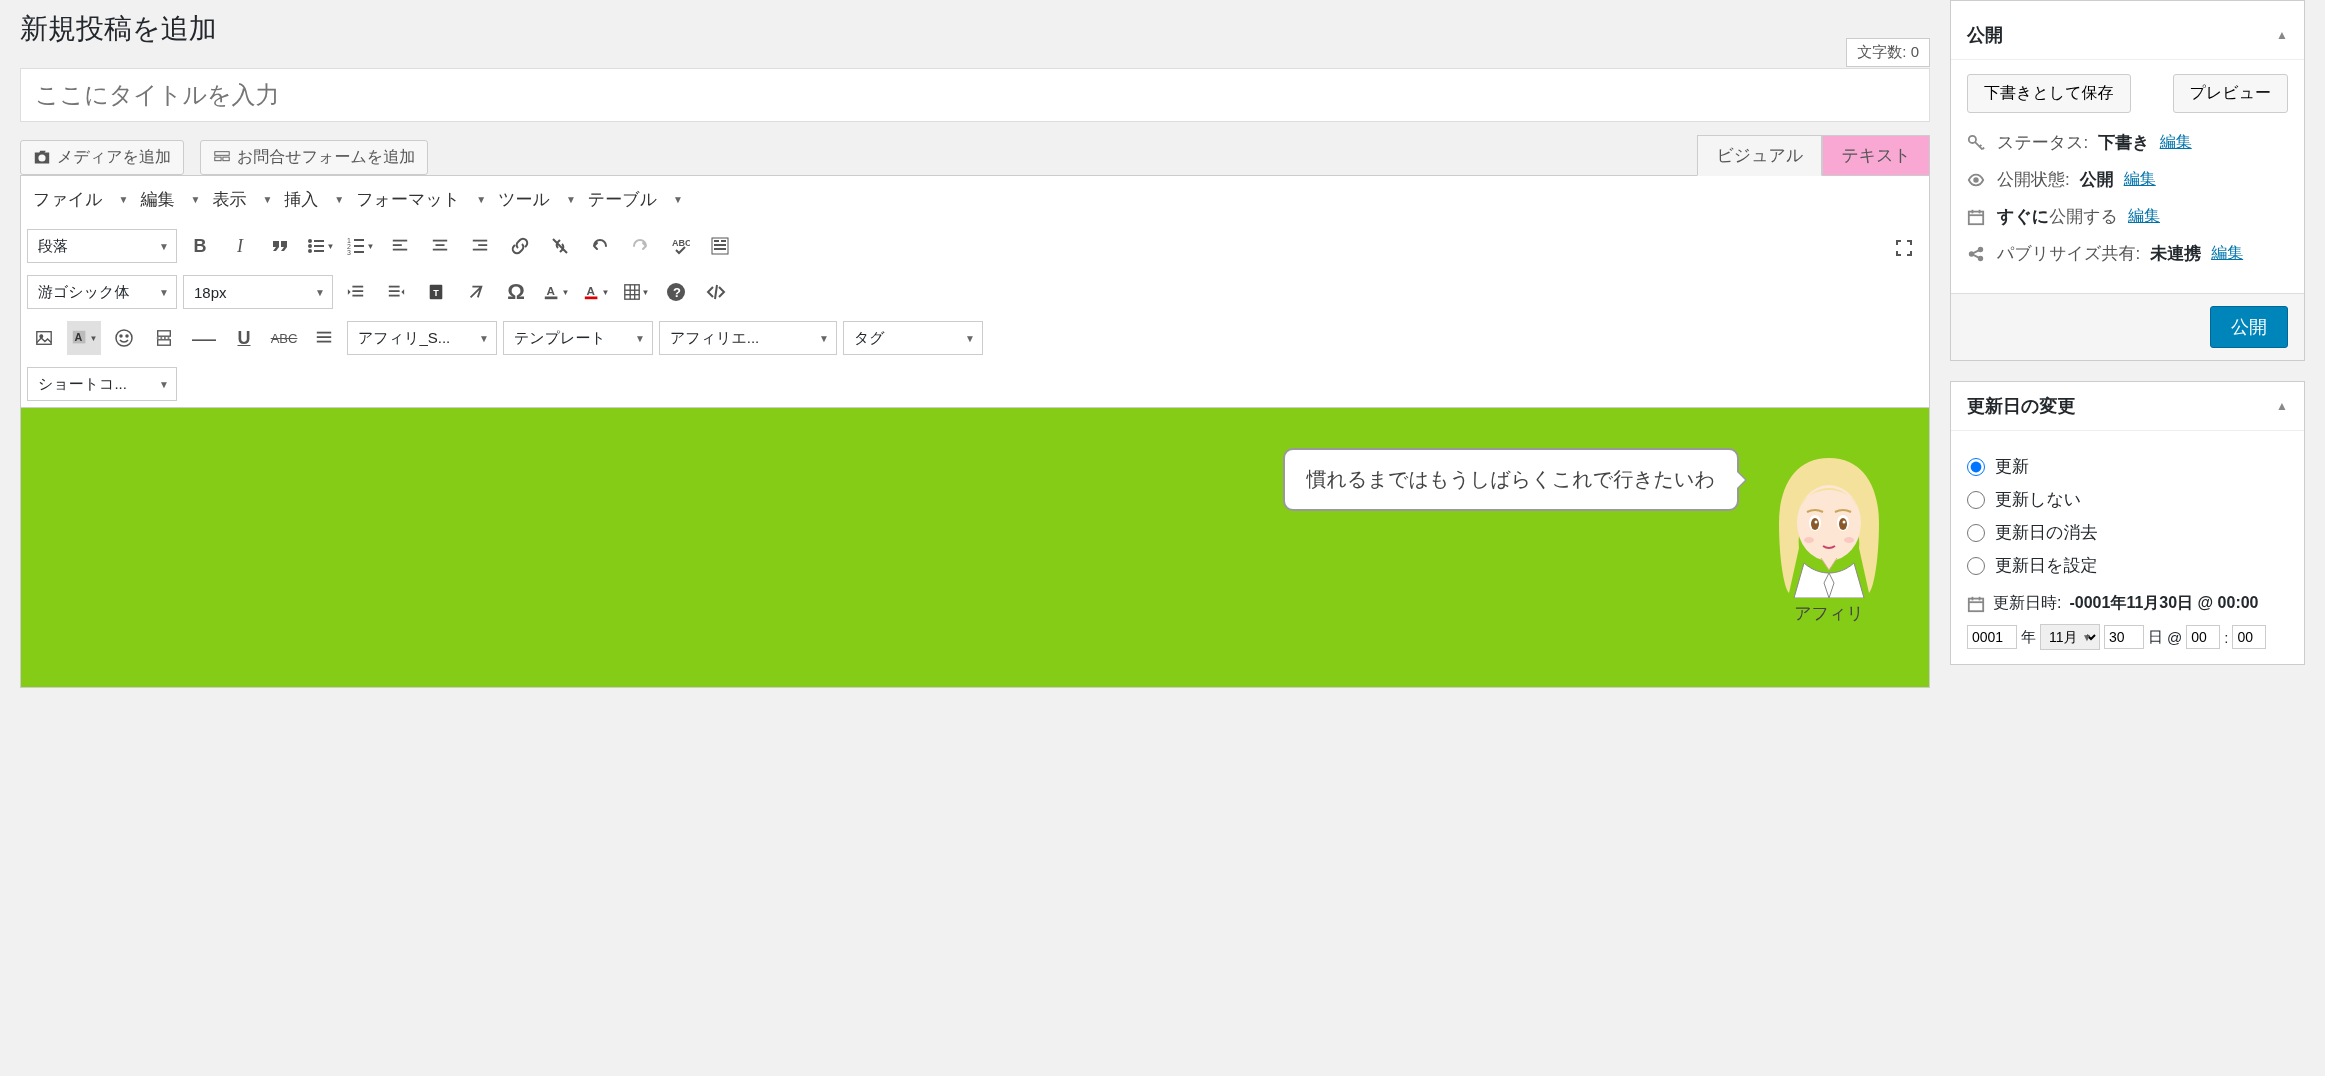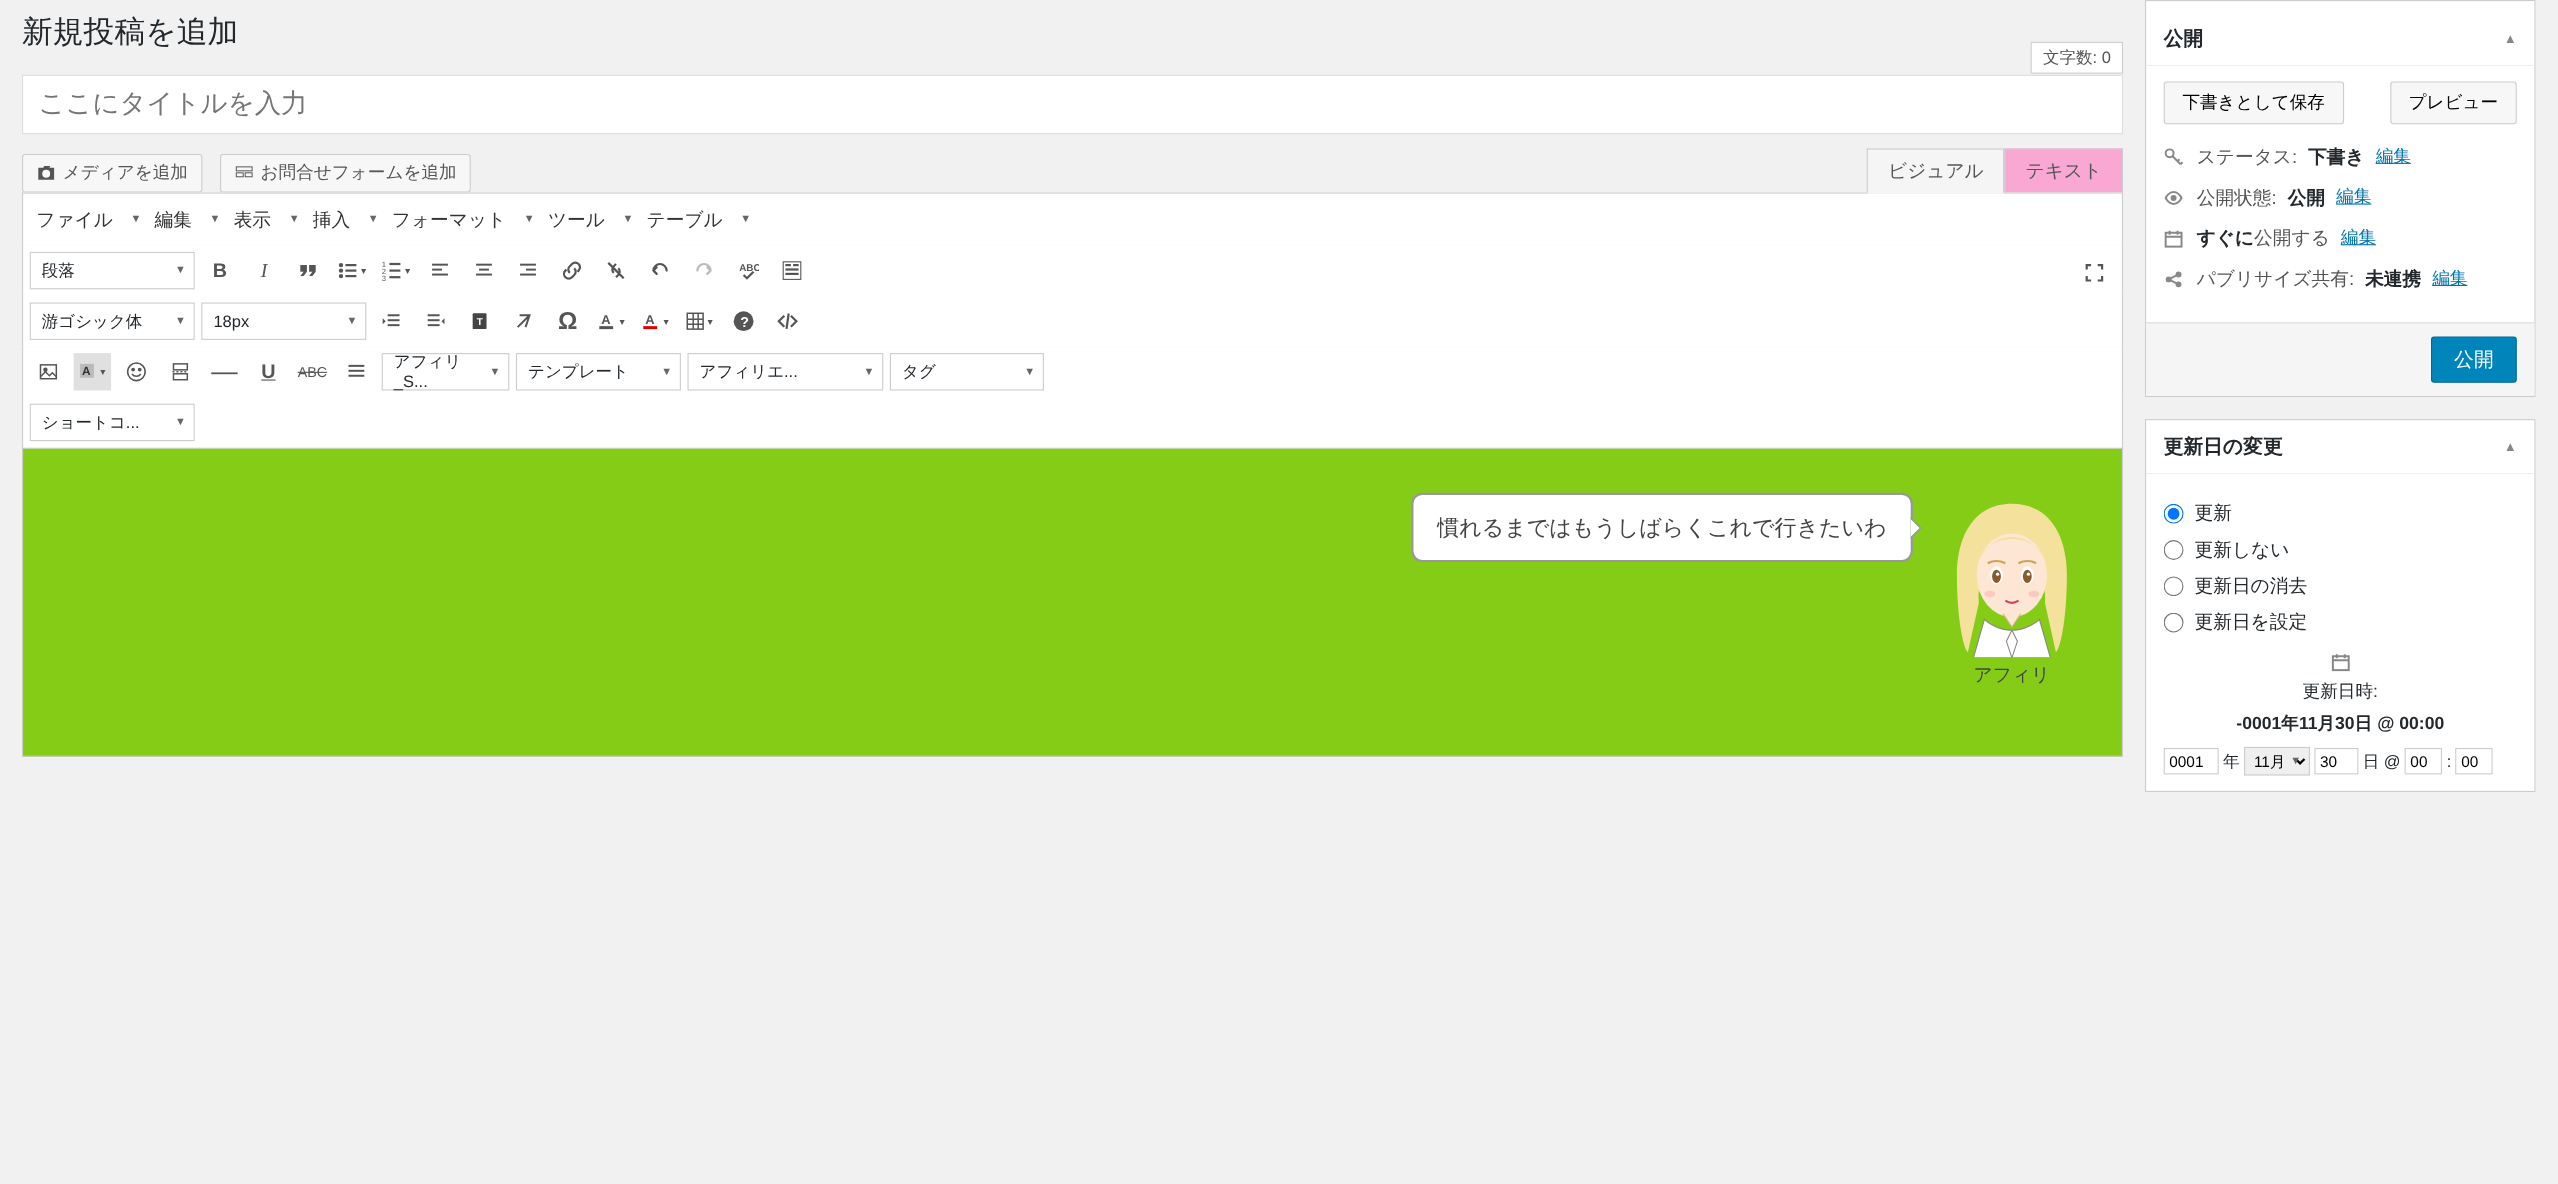--- a/index.html
+++ b/index.html
@@ -44,21 +44,21 @@
 .pub-actions { display: flex; justify-content: space-between; margin-bottom: 18px; }
 .btn-secondary { padding: 8px 16px; border: 1px solid #ccc; background: #f7f7f7; font-size: 16px; cursor: pointer; border-radius: 3px; }
 .pub-row { display: flex; align-items: center; gap: 10px; margin: 14px 0; font-size: 17px; color: #555; }
 .pub-row .icon { width: 20px; color: #888; }
 .pub-row b { color: #23282d; }
 .edit-link { color: #0073aa; text-decoration: underline; cursor: pointer; font-size: 16px; }
 .box-footer { background: #f5f5f5; border-top: 1px solid #ddd; padding: 12px 16px; text-align: right; }
 .btn-primary { background: #0085ba; border: 1px solid #006799; color: #fff; padding: 8px 20px; font-size: 18px; border-radius: 3px; cursor: pointer; }
 .radio-row { display: flex; align-items: center; gap: 10px; margin: 10px 0; font-size: 17px; }
 .radio-row input[type=radio] { width: 18px; height: 18px; }
-.date-row { display: flex; align-items: center; gap: 8px; font-size: 16px; margin-top: 16px; flex-wrap: wrap; flex-direction: column; }
+.date-row { display: flex; align-items: center; gap: 8px; font-size: 16px; margin-top: 16px; flex-wrap: wrap; }
 .date-inputs { display: flex; align-items: center; gap: 4px; font-size: 15px; flex-wrap: wrap; }
 .date-inputs input, .date-inputs select { border: 1px solid #ccc; padding: 3px 4px; font-size: 14px; }
 .date-inputs input { width: 50px; }
 svg { display: block; }
 </style>
 </head>
 <body>
 
 <div class="wrap">
   <div class="main">
@@ -332,21 +332,21 @@
       <span class="tbtn">
           <span style="text-decoration:line-through;font-size:13px;">ABC</span>
         </span>
       <span class="tbtn">
           <svg width="18" height="18" viewBox="0 0 20 20" fill="#555">
             <rect x="2" y="3" width="16" height="2"></rect>
             <rect x="2" y="8" width="16" height="2"></rect>
             <rect x="2" y="13" width="16" height="2"></rect>
           </svg>
         </span>
-      <span class="sel-wrap"><div class="tool-select" style="width:116px">アフィリ_S...</div></span>
+      <span class="sel-wrap"><div class="tool-select" style="width:150px">アフィリ_S...</div></span>
       <span class="sel-wrap"><div class="tool-select" style="width:150px">テンプレート</div></span>
       <span class="sel-wrap"><div class="tool-select" style="width:178px">アフィリエ...</div></span>
       <span class="sel-wrap"><div class="tool-select" style="width:140px">タグ</div></span>
     </div>
 
     <div class="editor-bar tool-row" style="border-top:none;">
       <span class="sel-wrap"><div class="tool-select" style="width:150px">ショートコ...</div></span>
     </div>
 
     <div class="editor-content">

